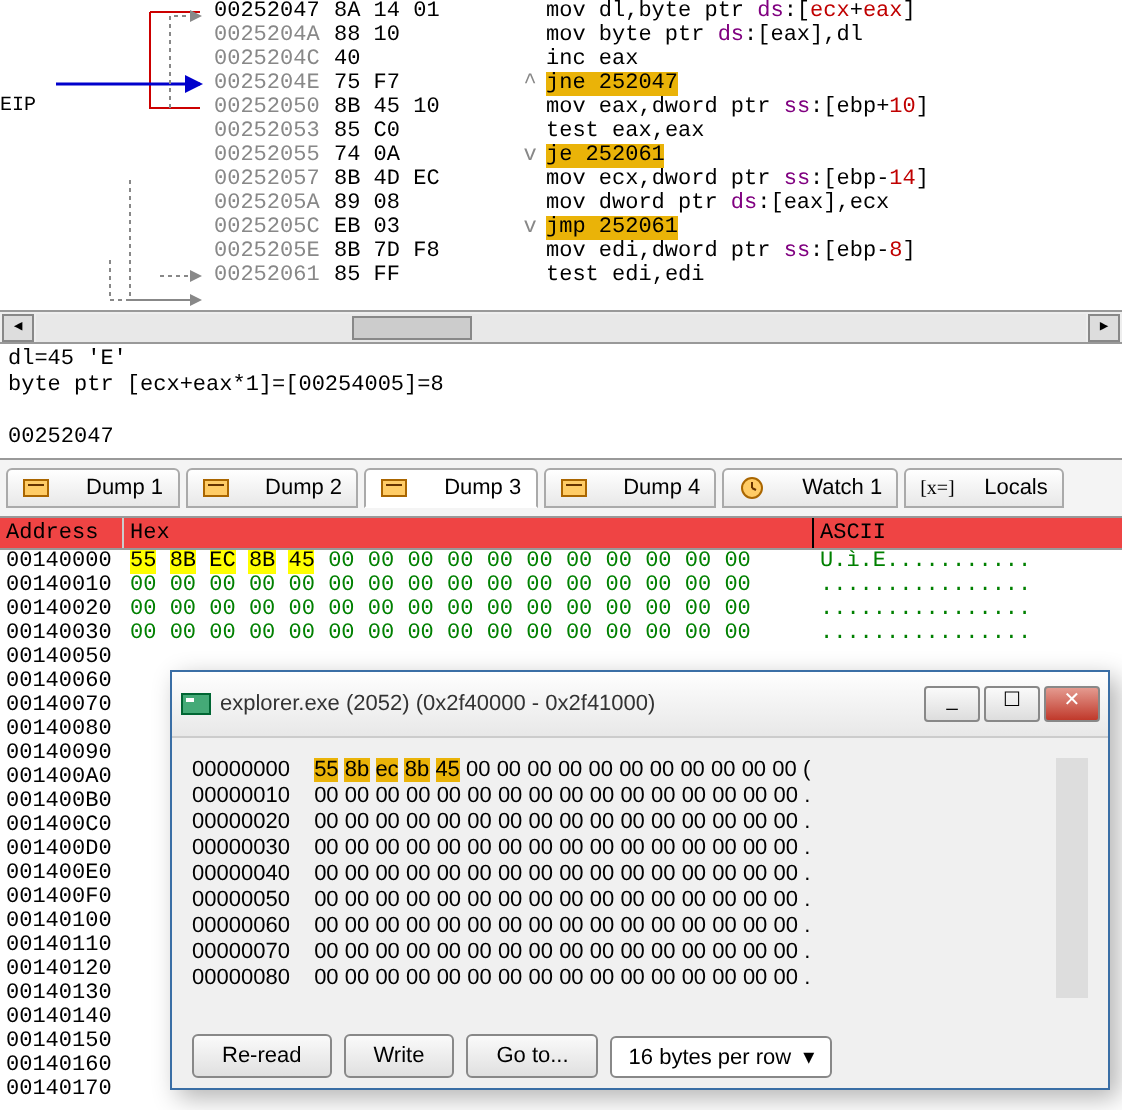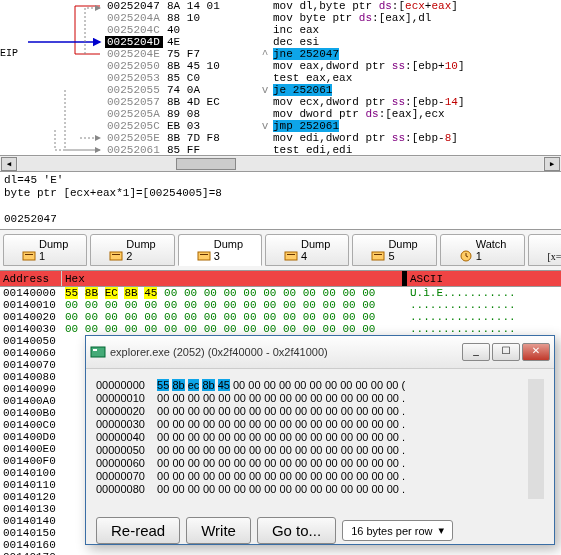--- a/index.html
+++ b/index.html
@@ -10,34 +10,34 @@
 .arrows{width:105px;position:relative;border-right:none}
 .addr{width:58px;text-align:left;padding-left:2px}
 .addr.grey{color:#888}
 .addr.sel{background:#000;color:#fff}
 .bytes{width:96px;padding-left:4px}
 .marker{width:12px;text-align:center;color:#888}
 .mnem{flex:1;padding-left:2px}
 .reg{color:#000}
 .seg{color:#800080}
 .numred{color:#c00000}
-.hl{background:#0ea5e9}
+.hl{background:#eab308}
 .sb{height:16px;background:#eee;border-top:1px solid #999;display:flex;align-items:center}
 .sb-left{width:16px;height:14px;border:1px solid #888;background:#ddd;text-align:center;line-height:12px;margin:1px}
 .sb-track{flex:1;height:14px;background:#e8e8e8;position:relative}
 .sb-thumb{position:absolute;left:30%;width:60px;height:12px;top:1px;background:#ccc;border:1px solid #888}
 .info{padding:2px 4px;border-top:1px solid #999;line-height:13px;height:58px}
 .tabs{display:flex;gap:3px;padding:4px 3px;border-top:1px solid #999;border-bottom:1px solid #999;background:#f4f4f4}
-.tab{display:flex;align-items:flex-end;gap:3px;padding:3px 18px;border:1px solid #aaa;border-radius:3px 3px 0 0;background:linear-gradient(#fff,#e8e8e8);font-family:Tahoma,sans-serif;font-size:11px;cursor:pointer}
+.tab{display:flex;align-items:flex-start;gap:18px;padding:3px 7px;border:1px solid #aaa;border-radius:3px 3px 0 0;background:linear-gradient(#fff,#e8e8e8);font-family:Tahoma,sans-serif;font-size:11px;cursor:pointer}
 .tab.active{background:#fff;border-bottom:1px solid #fff}
 .tab-icon{width:14px;height:12px;display:inline-block}
 .dump{display:flex;flex-direction:column;height:310px;position:relative}
 .dump-hdr{display:flex;background:#ef4444;border-bottom:1px solid #999;height:16px;line-height:16px}
 .dh-addr{width:62px;padding-left:3px;border-right:1px solid #ccc}
-.dh-hex{width:345px;padding-left:3px;border-right:5px solid #000000}
+.dh-hex{width:345px;padding-left:3px;border-right:1px solid #000000}
 .dh-asc{flex:1;padding-left:3px}
 .dump-body{flex:1;overflow:hidden;position:relative}
 .dump-row{display:flex;height:12px;line-height:12px;white-space:pre}
 .dr-addr{width:62px;padding-left:3px}
 .dr-hex{width:345px;padding-left:3px}
 .dr-asc{flex:1;padding-left:3px;color:#008000}
 .hx{color:#008000}
 .hx.hl{background:#ffff00;color:#000}
 .dialog{position:absolute;left:85px;top:335px;width:470px;height:210px;background:#f0f0f0;border:1px solid #3a6ea5;box-shadow:4px 4px 12px rgba(0,0,0,0.3);font-family:Tahoma,sans-serif;font-size:11px}
 .titlebar{height:26px;background:linear-gradient(#fefefe,#e8e8e8);display:flex;align-items:center;padding:16px 4px;border-bottom:1px solid #ccc}
@@ -45,37 +45,36 @@
 .titletext{flex:1;color:#333}
 .winbtns{display:flex;gap:2px}
 .winbtn{width:28px;height:18px;border:1px solid #888;border-radius:2px;background:linear-gradient(#fafafa,#ddd);text-align:center;line-height:14px;font-size:10px;cursor:pointer}
 .winbtn.close{background:linear-gradient(#e49a8f,#c0392b);color:#fff}
 .dlg-body{padding:10px;font-family:Liberation Sans, sans-serif;font-size:11px}
 .dlg-hex{height:120px;overflow:hidden;border-right:16px solid #ddd;position:relative}
 .dlg-row{white-space:pre;height:13px;line-height:13px}
 .dlg-addr{display:inline-block;width:58px}
 .dlg-bytes{display:inline-block}
 .dlg-btns{display:flex;gap:6px;padding:8px 10px;align-items:center}
-.btn{padding:4px 14px;border:1px solid #888;border-radius:3px;background:linear-gradient(#fafafa,#e0e0e0);font-family:Tahoma,sans-serif;font-size:15px;cursor:pointer}
+.btn{padding:4px 14px;border:1px solid #888;border-radius:3px;background:linear-gradient(#fafafa,#e0e0e0);font-family:Tahoma,sans-serif;font-size:11px;cursor:pointer}
 .select{padding:3px 8px;border:1px solid #888;border-radius:3px;background:#fff;display:flex;align-items:flex-end;gap:6px;cursor:pointer}
 .dlg-sb{position:absolute;right:-16px;top:0;width:16px;height:100%;background:#ddd}
 .dlg-sb-up,.dlg-sb-dn{height:14px;background:#ccc;border:1px solid #999;text-align:center;line-height:11px;font-size:8px}
 .dlg-sb-dn{position:absolute;bottom:0;width:100%}
 .dlg-sb-thumb{position:absolute;top:14px;width:14px;left:1px;height:18px;background:#bbb;border:1px solid #888}
 </style>
 </head>
 <body>
 
 <div class="disasm">
   <span class="eip-label">EIP</span>
   <div id="disasm-rows">
       <div class="disasm-row"><div class="arrows"></div><div class="addr  ">00252047</div><div class="bytes">8A 14 01</div><div class="marker"></div><div class="mnem">mov dl,byte ptr <span class="seg">ds</span>:[<span class="numred">ecx</span>+<span class="numred">eax</span>]</div></div>
       <div class="disasm-row"><div class="arrows"></div><div class="addr grey ">0025204A</div><div class="bytes">88 10</div><div class="marker"></div><div class="mnem">mov byte ptr <span class="seg">ds</span>:[<span class="reg">eax</span>],<span class="reg">dl</span></div></div>
       <div class="disasm-row"><div class="arrows"></div><div class="addr grey ">0025204C</div><div class="bytes">40</div><div class="marker"></div><div class="mnem">inc <span class="reg">eax</span></div></div>
-      <div class="disasm-row"><div class="arrows"></div><div class="addr  sel">0025204D</div><div class="bytes">4E</div><div class="marker"></div><div class="mnem">dec <span class="reg">esi</span></div></div>
       <div class="disasm-row"><div class="arrows"></div><div class="addr grey ">0025204E</div><div class="bytes">75 F7</div><div class="marker">^</div><div class="mnem"><span class="hl">jne 252047</span></div></div>
       <div class="disasm-row"><div class="arrows"></div><div class="addr grey ">00252050</div><div class="bytes">8B 45 10</div><div class="marker"></div><div class="mnem">mov <span class="reg">eax</span>,dword ptr <span class="seg">ss</span>:[<span class="reg">ebp</span>+<span class="numred">10</span>]</div></div>
       <div class="disasm-row"><div class="arrows"></div><div class="addr grey ">00252053</div><div class="bytes">85 C0</div><div class="marker"></div><div class="mnem">test <span class="reg">eax</span>,<span class="reg">eax</span></div></div>
       <div class="disasm-row"><div class="arrows"></div><div class="addr grey ">00252055</div><div class="bytes">74 0A</div><div class="marker">v</div><div class="mnem"><span class="hl">je 252061</span></div></div>
       <div class="disasm-row"><div class="arrows"></div><div class="addr grey ">00252057</div><div class="bytes">8B 4D EC</div><div class="marker"></div><div class="mnem">mov <span class="reg">ecx</span>,dword ptr <span class="seg">ss</span>:[<span class="reg">ebp</span>-<span class="numred">14</span>]</div></div>
       <div class="disasm-row"><div class="arrows"></div><div class="addr grey ">0025205A</div><div class="bytes">89 08</div><div class="marker"></div><div class="mnem">mov dword ptr <span class="seg">ds</span>:[<span class="reg">eax</span>],<span class="reg">ecx</span></div></div>
       <div class="disasm-row"><div class="arrows"></div><div class="addr grey ">0025205C</div><div class="bytes">EB 03</div><div class="marker">v</div><div class="mnem"><span class="hl">jmp 252061</span></div></div>
       <div class="disasm-row"><div class="arrows"></div><div class="addr grey ">0025205E</div><div class="bytes">8B 7D F8</div><div class="marker"></div><div class="mnem">mov <span class="reg">edi</span>,dword ptr <span class="seg">ss</span>:[<span class="reg">ebp</span>-<span class="numred">8</span>]</div></div>
       <div class="disasm-row"><div class="arrows"></div><div class="addr grey ">00252061</div><div class="bytes">85 FF</div><div class="marker"></div><div class="mnem">test <span class="reg">edi</span>,<span class="reg">edi</span></div></div>
     </div>
@@ -133,27 +132,20 @@
           <rect x="3" y="4" width="8" height="1" fill="#630"></rect>
         </svg></span>
       <span>Dump 3</span>
     </div>
     <div class="tab ">
       <span class="tab-icon"><svg width="14" height="12">
           <rect x="1" y="2" width="12" height="8" fill="#fc6" stroke="#a60"></rect>
           <rect x="3" y="4" width="8" height="1" fill="#630"></rect>
         </svg></span>
       <span>Dump 4</span>
-    </div>
-    <div class="tab ">
-      <span class="tab-icon"><svg width="14" height="12">
-          <rect x="1" y="2" width="12" height="8" fill="#fc6" stroke="#a60"></rect>
-          <rect x="3" y="4" width="8" height="1" fill="#630"></rect>
-        </svg></span>
-      <span>Dump 5</span>
     </div>
     <div class="tab ">
       <span class="tab-icon"><svg width="14" height="12">
           <circle cx="7" cy="6" r="5" fill="#fc6" stroke="#a60"></circle>
           <path d="M7,6 L7,3 M7,6 L9,7" stroke="#630"></path>
         </svg></span>
       <span>Watch 1</span>
     </div>
     <div class="tab ">
       <span class="tab-icon"><span style="font-family:serif;font-size:10px">[x=]</span></span>

